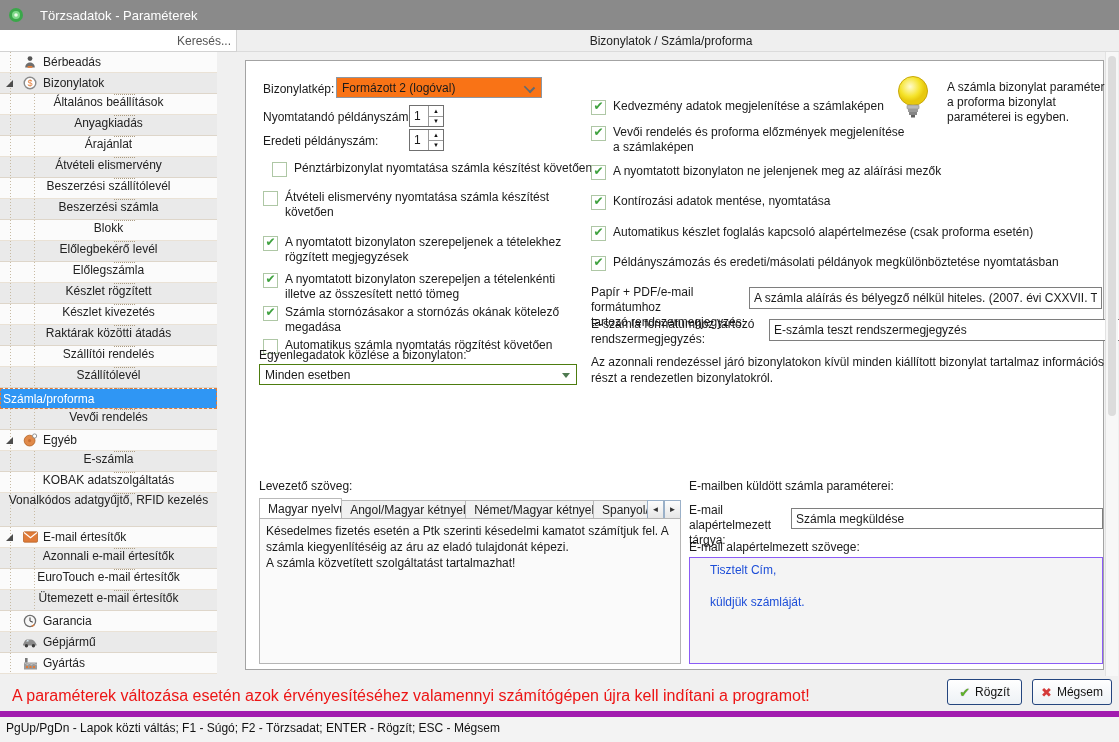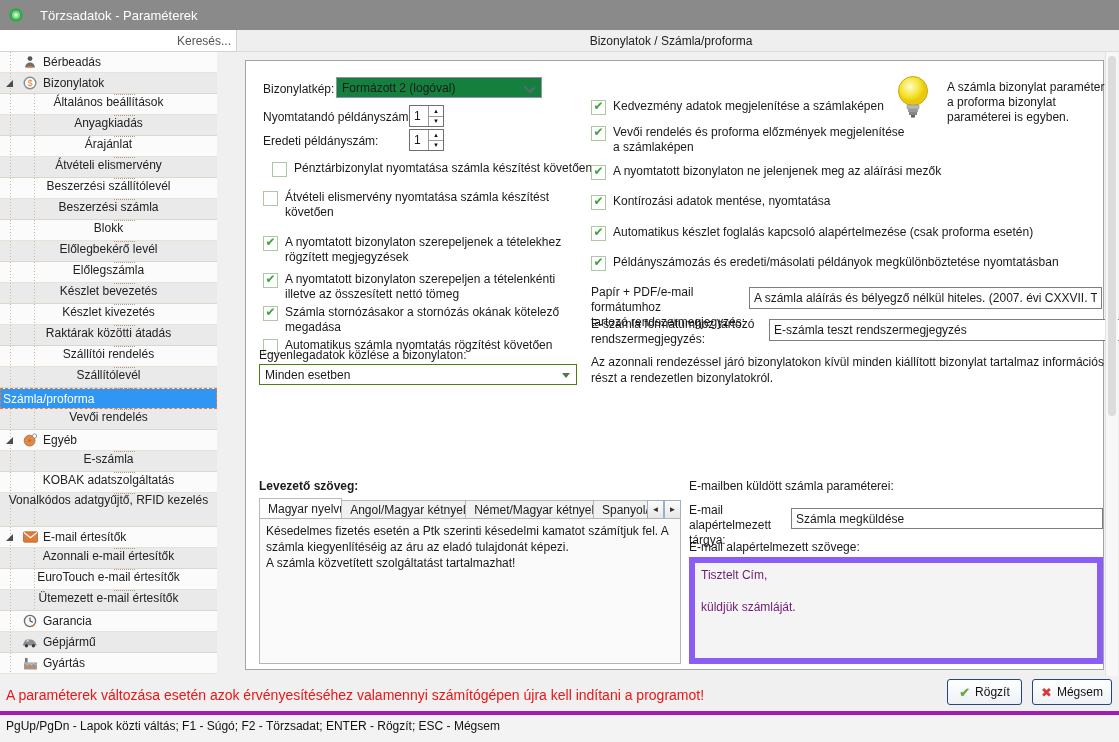--- a/index.html
+++ b/index.html
@@ -28,21 +28,21 @@
   .conn{width:21px;margin-left:35px;margin-right:4px;border-top:1px dotted #ab9d85;flex:none;}
   .slabel{white-space:nowrap;}
   .twoline{height:34px;}
   .twoline .slabel{white-space:normal;line-height:13px;}
   .sel{outline:1px dashed #e07b39;outline-offset:-1px;}
   .sel .slabel{background:#2f96f4;color:#fff;flex:1;align-self:stretch;display:flex;align-items:center;padding-left:3px;}
 
   
   .panel{position:absolute;left:245px;top:60px;width:859px;height:610px;background:#fff;border:1px solid #a3a3a3;box-sizing:border-box;font-size:12px;color:#1a1a1a;}
   .lbl{position:absolute;white-space:pre-line;line-height:15px;}
-  .combo{position:absolute;left:90px;top:16px;width:206px;height:21px;border:1px solid #8d97a3;background:#15803d;display:flex;align-items:center;padding:0 22px 0 5px;box-sizing:border-box;cursor:default;}
+  .combo{position:absolute;left:90px;top:16px;width:206px;height:21px;border:1px solid #8d97a3;background:#f97316;display:flex;align-items:center;padding:0 22px 0 5px;box-sizing:border-box;cursor:default;}
   .combo .chev{position:absolute;right:7px;top:5px;width:7px;height:7px;border-right:2px solid #5f6a75;border-bottom:2px solid #5f6a75;transform:rotate(45deg) scaleY(.8);}
   .spinner{position:absolute;width:35px;height:22px;border:1px solid #707070;background:#fff;box-sizing:border-box;display:flex;}
   .spinner .val{flex:1;padding:3px 0 0 4px;}
   .spinner .btns{width:14px;border-left:1px solid #9a9a9a;display:flex;flex-direction:column;}
   .spinner .btns span{flex:1;display:flex;align-items:center;justify-content:center;font-size:6px;line-height:1;color:#111;}
   .spinner .btns span:first-child{border-bottom:1px solid #9a9a9a;}
 
   .chk{display:flex;align-items:flex-start;}
   .cbox{width:13px;height:13px;border:1px solid #aec7a5;background:#fff;flex:none;margin-right:7px;margin-top:1px;font-size:12px;line-height:11px;font-weight:bold;color:#3fa23f;text-align:center;overflow:visible;}
   .clbl{white-space:pre-line;line-height:15px;}
@@ -70,32 +70,32 @@
   .in-esz{left:523px;top:258px;width:392px;}
   .info{position:absolute;left:345px;top:293px;width:520px;line-height:16px;}
 
   .tabs{position:absolute;left:13px;top:437px;width:422px;height:21px;display:flex;align-items:flex-end;}
   .tab{height:19px;padding:0 8px;display:flex;align-items:center;background:#f1f1f1;border:1px solid #b9b9b9;border-left:none;white-space:nowrap;overflow:hidden;color:#222;box-sizing:border-box;}
   .tab:first-child{border-left:1px solid #b9b9b9;}
   .tab.active{background:#fff;height:21px;border-bottom:none;}
   .tab.clip{max-width:53px;flex:none;border-right:none;}
   .tbtn{width:17px;height:19px;border:1px solid #9ab0c8;background:linear-gradient(#fdfdfd,#e6e6e6);display:flex;align-items:center;justify-content:center;font-size:8px;color:#333;box-sizing:border-box;flex:none;}
   .levtext{position:absolute;left:13px;top:457px;width:422px;height:146px;border:1px solid #b5b5b5;background:#fafafa;font:12px/16px "Liberation Sans","DejaVu Sans",sans-serif;padding:4px 6px;box-sizing:border-box;resize:none;color:#1a1a1a;}
-  .bodytext{position:absolute;left:443px;top:496px;width:414px;height:107px;border:6px solid #8b5cf6;background:#f4f4f4;font:12px/16px "Liberation Sans","DejaVu Sans",sans-serif;padding:4px 6px;box-sizing:border-box;resize:none;color:#701a75;}
+  .bodytext{position:absolute;left:443px;top:496px;width:414px;height:107px;border:1px solid #8b5cf6;background:#f4f4f4;font:12px/16px "Liberation Sans","DejaVu Sans",sans-serif;padding:4px 20px;box-sizing:border-box;resize:none;color:#1d4ed8;}
   .in-subj{left:545px;top:447px;width:312px;height:21px;}
 
   
-  .warning{position:absolute;left:6px;top:687px;font-size:14px;color:#ec1515;}
+  .warning{position:absolute;left:12px;top:687px;font-size:16px;color:#ec1515;}
   .btn{position:absolute;top:679px;height:26px;border:1px solid #24457e;border-radius:3px;background:linear-gradient(#ffffff,#edf1f5);display:flex;align-items:center;justify-content:center;gap:5px;font-size:12px;color:#111;box-sizing:border-box;cursor:default;}
   .btn-save{left:947px;width:75px;}
   .btn-cancel{left:1032px;width:80px;}
   .ic-check{color:#5db429;font-weight:bold;font-size:13px;text-shadow:0 0 1px #a06ab0;}
   .ic-x{color:#d43a3a;font-weight:bold;font-size:13px;}
 
-  .statusbar{position:absolute;left:0;top:711px;right:0;height:31px;background:#f3f3f3;border-top:4px solid #a21caf;font-size:12px;color:#111;padding:4px 6px;box-sizing:border-box;}
+  .statusbar{position:absolute;left:0;top:711px;right:0;height:31px;background:#f3f3f3;border-top:6px solid #a21caf;font-size:12px;color:#111;padding:4px 6px;box-sizing:border-box;}
 
   .scrollbar{position:absolute;right:1px;top:52px;width:13px;height:624px;background:#f7f7f7;border-left:1px solid #e2e2e2;box-sizing:border-box;}
   .thumb{position:absolute;left:2px;top:4px;width:8px;height:360px;background:#dcdcdc;border-radius:4px;}
 </style>
 </head>
 <body>
 
 <div class="win">
 
   <div class="titlebar">
@@ -166,21 +166,21 @@
       <div class="srow lvl1 alt">
         <span class="conn"></span>
         <span class="slabel">Előlegbekérő levél</span>
       </div>
       <div class="srow lvl1">
         <span class="conn"></span>
         <span class="slabel">Előlegszámla</span>
       </div>
       <div class="srow lvl1 alt">
         <span class="conn"></span>
-        <span class="slabel">Készlet bevezetés</span>
+        <span class="slabel">Készlet rögzített</span>
       </div>
       <div class="srow lvl1">
         <span class="conn"></span>
         <span class="slabel">Készlet kivezetés</span>
       </div>
       <div class="srow lvl1 alt">
         <span class="conn"></span>
         <span class="slabel">Raktárak közötti átadás</span>
       </div>
       <div class="srow lvl1">
@@ -395,21 +395,21 @@
     <div class="lbl" style="left:345px;top:224px;width:165px;">Papír + PDF/e-mail formátumhoz
 tartozó rendszermegjegyzés:</div>
     <input class="tinput in-papir" type="text" value="A számla aláírás és bélyegző nélkül hiteles. (2007. évi CXXVII. Törvény 169" style="">
 
     <div class="lbl" style="left:345px;top:256px;width:165px;">E-számla formátumhoz tartozó
 rendszermegjegyzés:</div>
     <input class="tinput in-esz" type="text" value="E-számla teszt rendszermegjegyzés" style="">
 
     <div class="info">Az azonnali rendezéssel járó bizonylatokon kívül minden kiállított bizonylat tartalmaz információs részt a rendezetlen bizonylatokról.</div>
 
-    <div class="lbl" style="left:13px;top:418px;font-weight:bold;">Levezető szöveg:</div>
+    <div class="lbl" style="left:13px;top:418px;">Levezető szöveg:</div>
     <div class="tabs">
         <div class="tab active">Magyar nyelvű</div>
         <div class="tab">Angol/Magyar kétnyelvű</div>
         <div class="tab">Német/Magyar kétnyelvű</div>
         <div class="tab clip">Spanyol/M</div>
         <div class="tbtn" style="margin-left: auto;">◄</div>
         <div class="tbtn">►</div>
       </div>
     <textarea class="levtext" style="">Késedelmes fizetés esetén a Ptk szerinti késedelmi kamatot számítjuk fel. A számla kiegyenlítéséig az áru az eladó tulajdonát képezi.
 A számla közvetített szolgáltatást tartalmazhat!</textarea>

